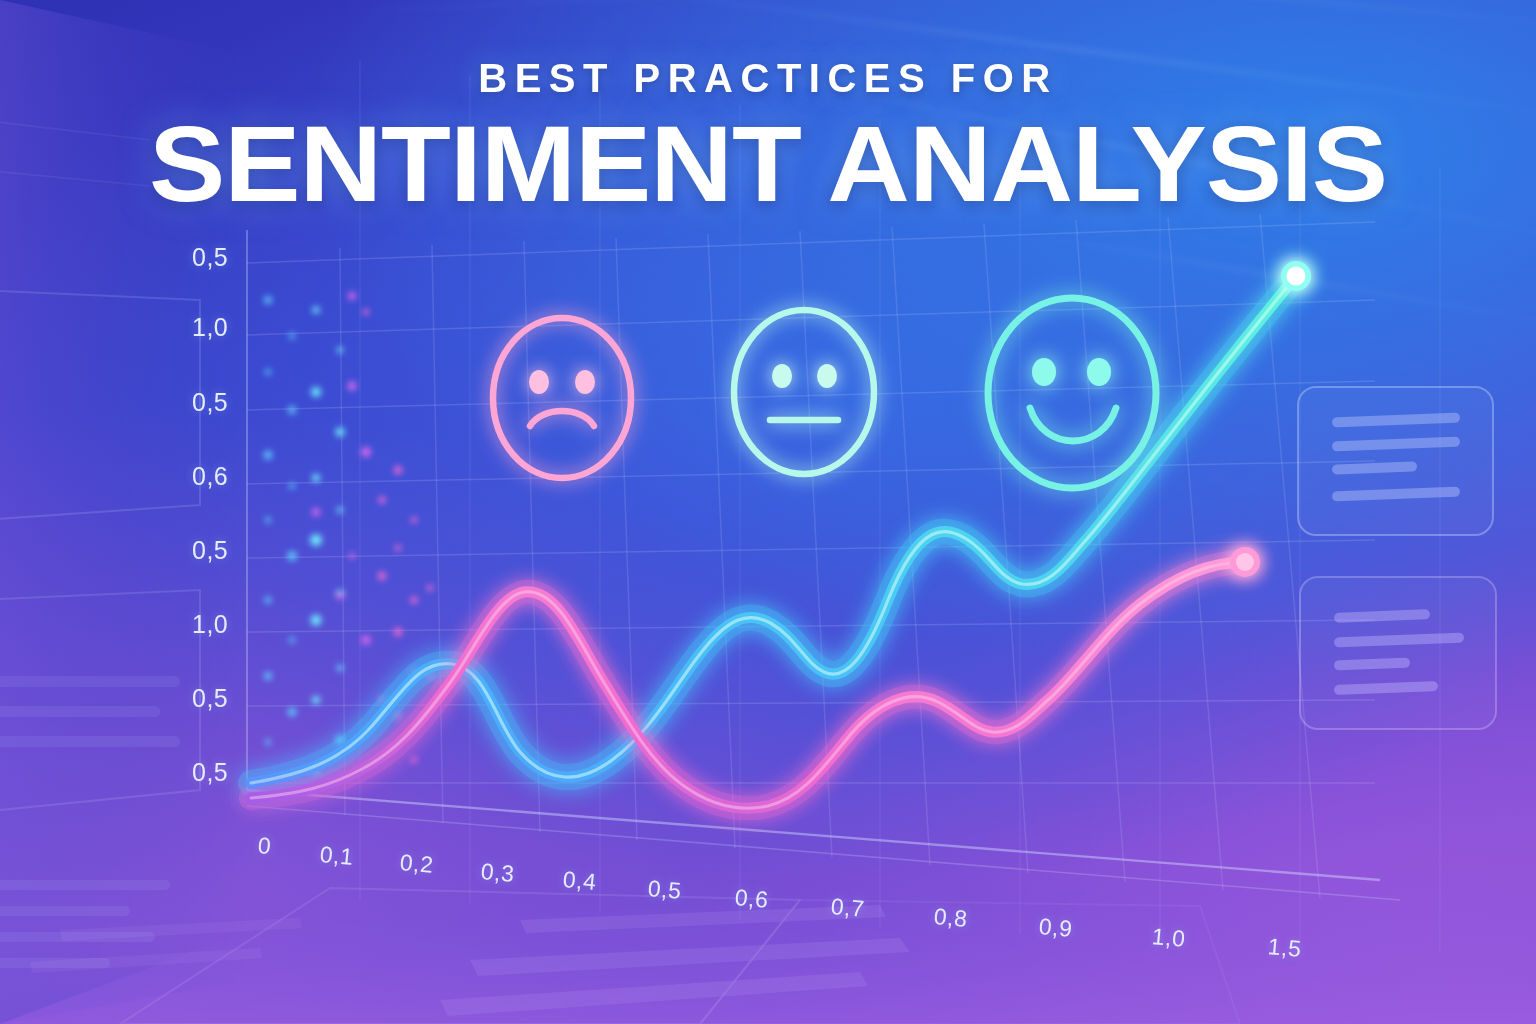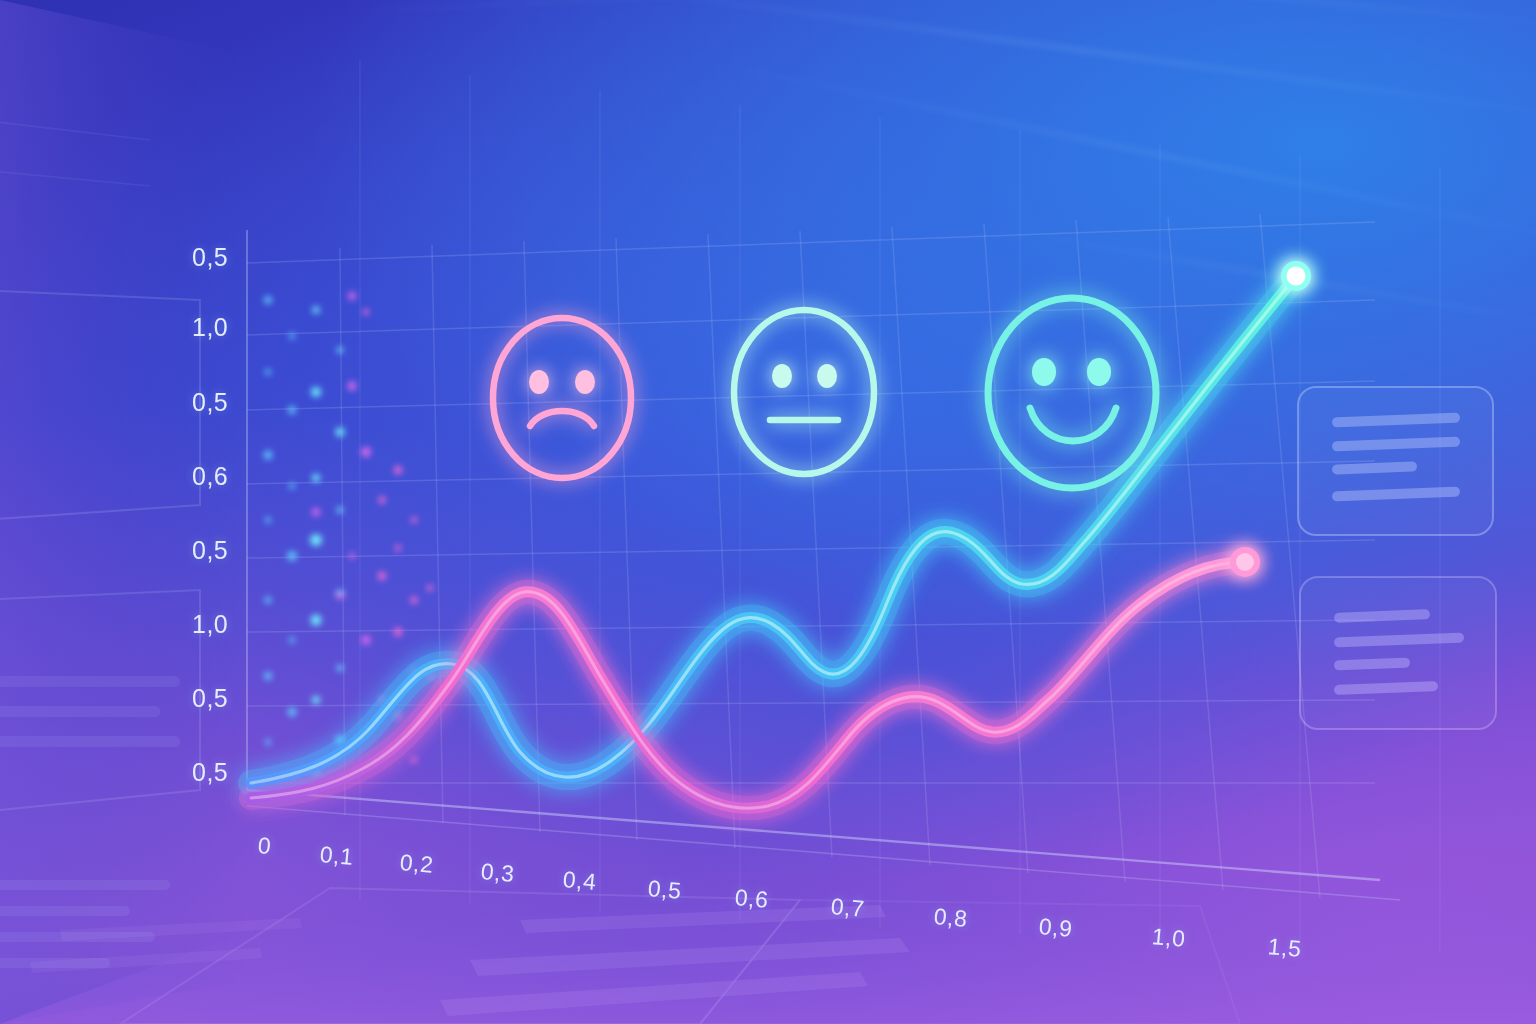--- a/index.html
+++ b/index.html
@@ -438,14 +438,18 @@
       <rect x="2" y="2" width="196" height="152" rx="18" fill="#ffffff" fill-opacity=".03" stroke="#e2d4ff" stroke-opacity=".30" stroke-width="2"></rect>
       <g fill="#c6b9ff" fill-opacity=".40">
         <rect x="36" y="36" width="96" height="10" rx="5" transform="rotate(-2.2 84 41)"></rect>
         <rect x="36" y="60" width="130" height="10" rx="5" transform="rotate(-2.2 101 65)"></rect>
         <rect x="36" y="84" width="76" height="10" rx="5" transform="rotate(-2.2 74 89)"></rect>
         <rect x="36" y="108" width="104" height="10" rx="5" transform="rotate(-2.2 88 113)"></rect>
       </g>
     </svg>
   </div>
 
+  <div class="abs noclick" id="title-block">
+    <div id="kicker">BEST PRACTICES FOR</div>
+    <div id="headline">SENTIMENT ANALYSIS</div>
+  </div>
 
 </div>
 
 </body></html>

